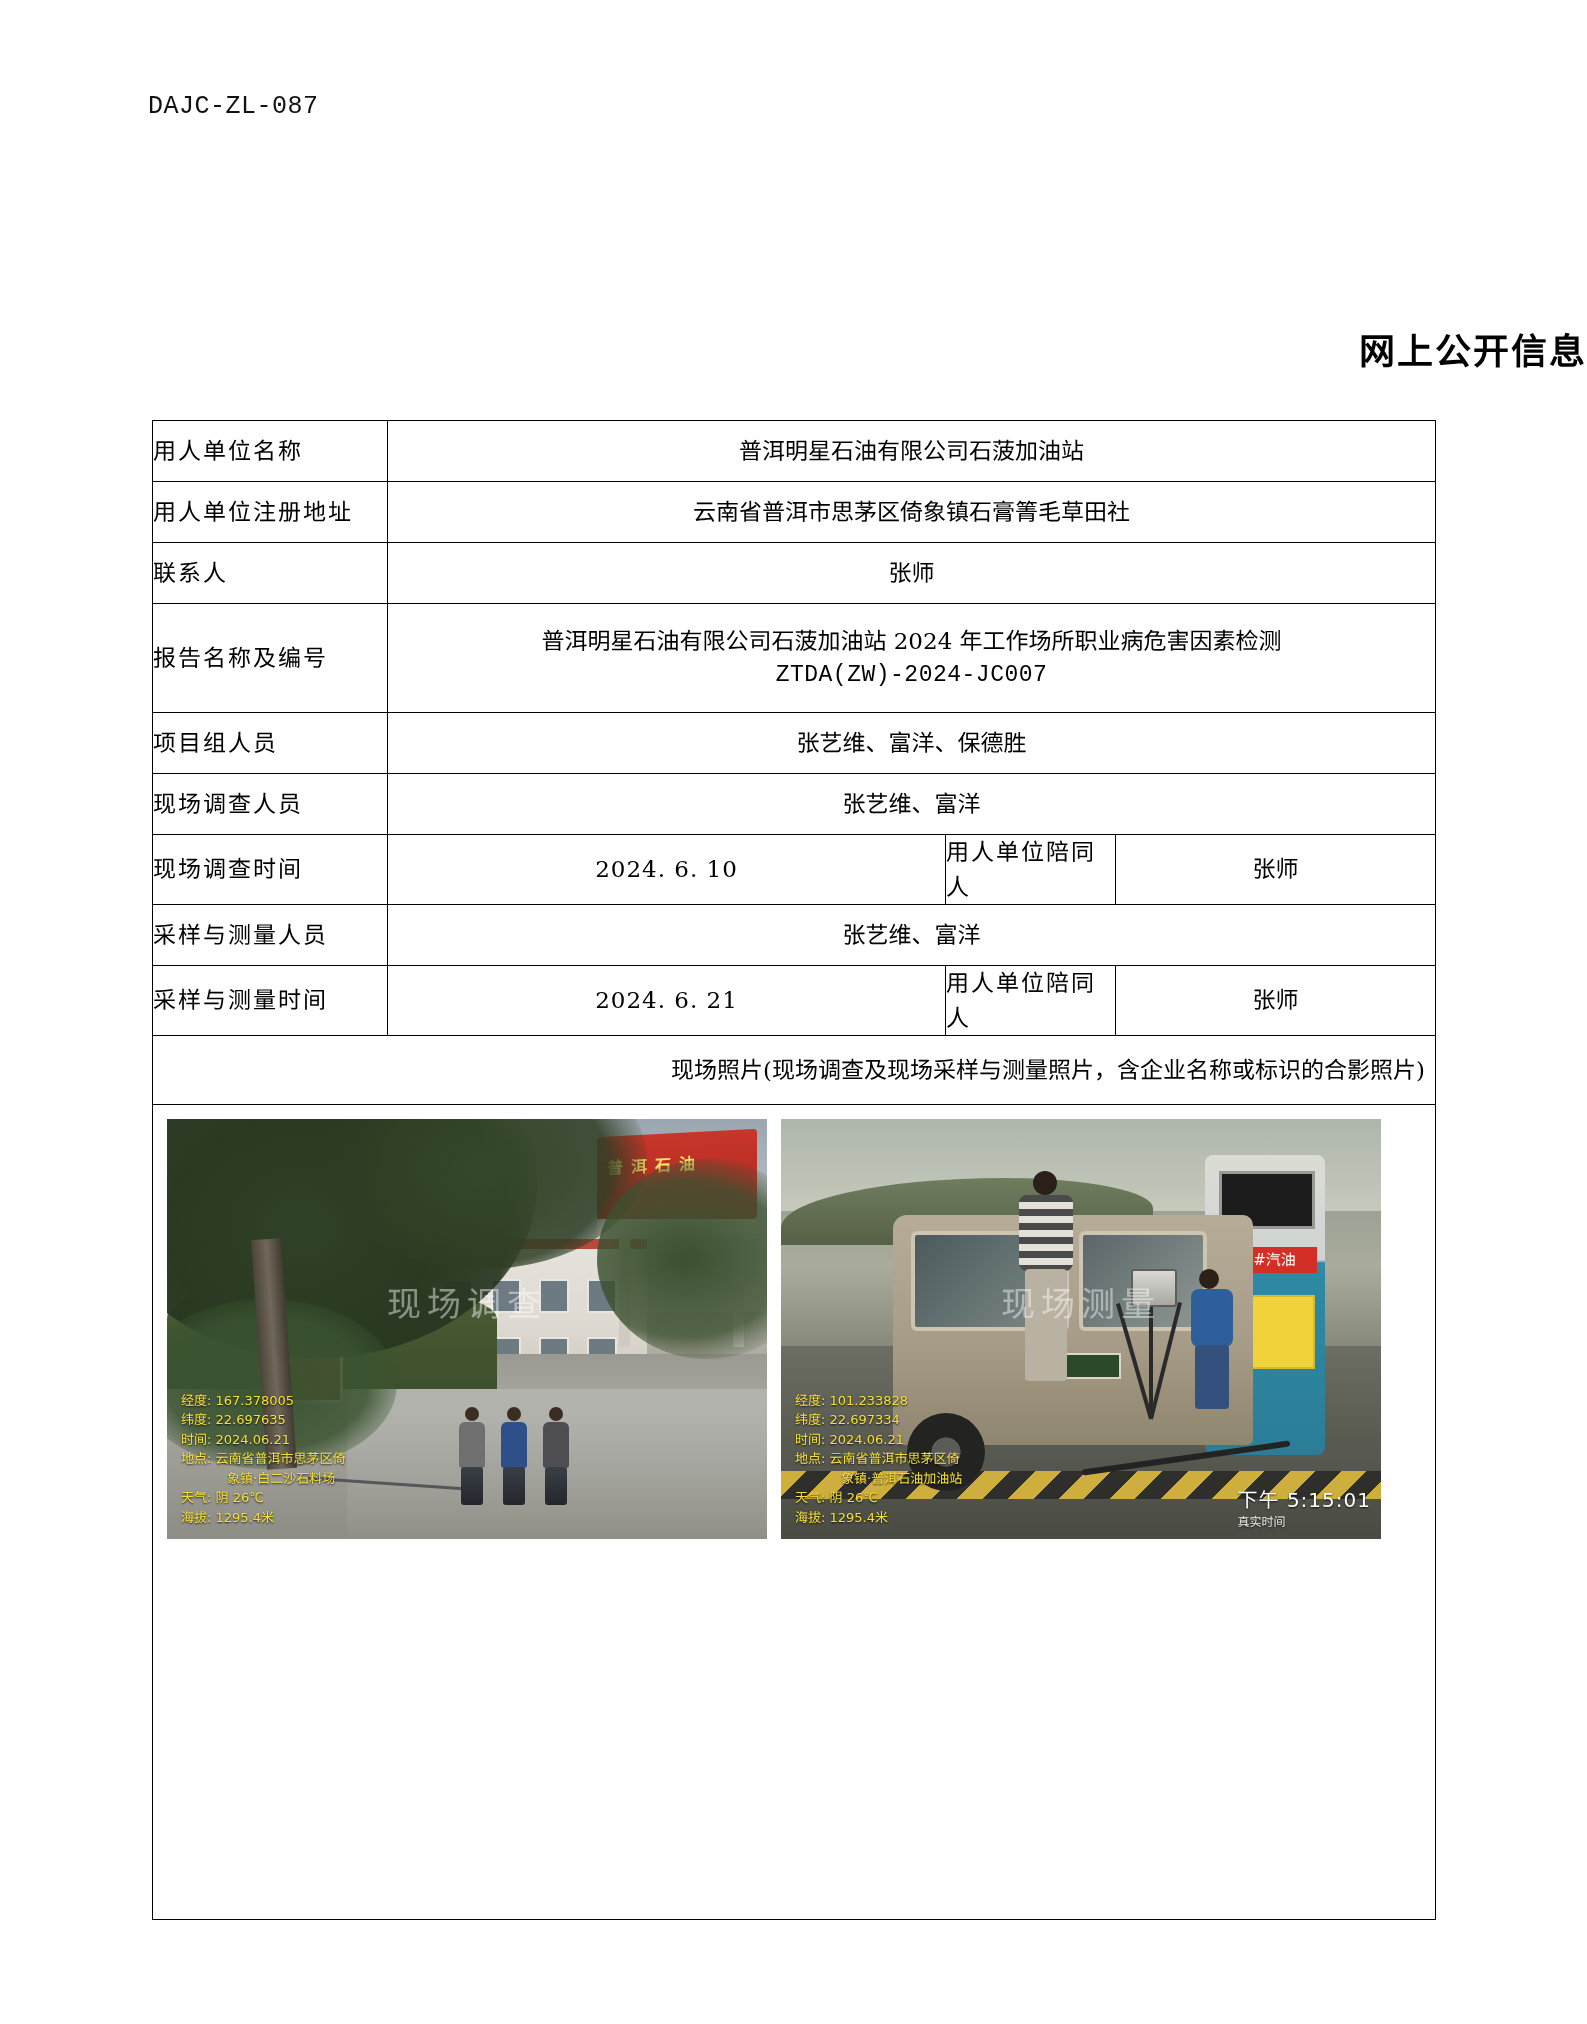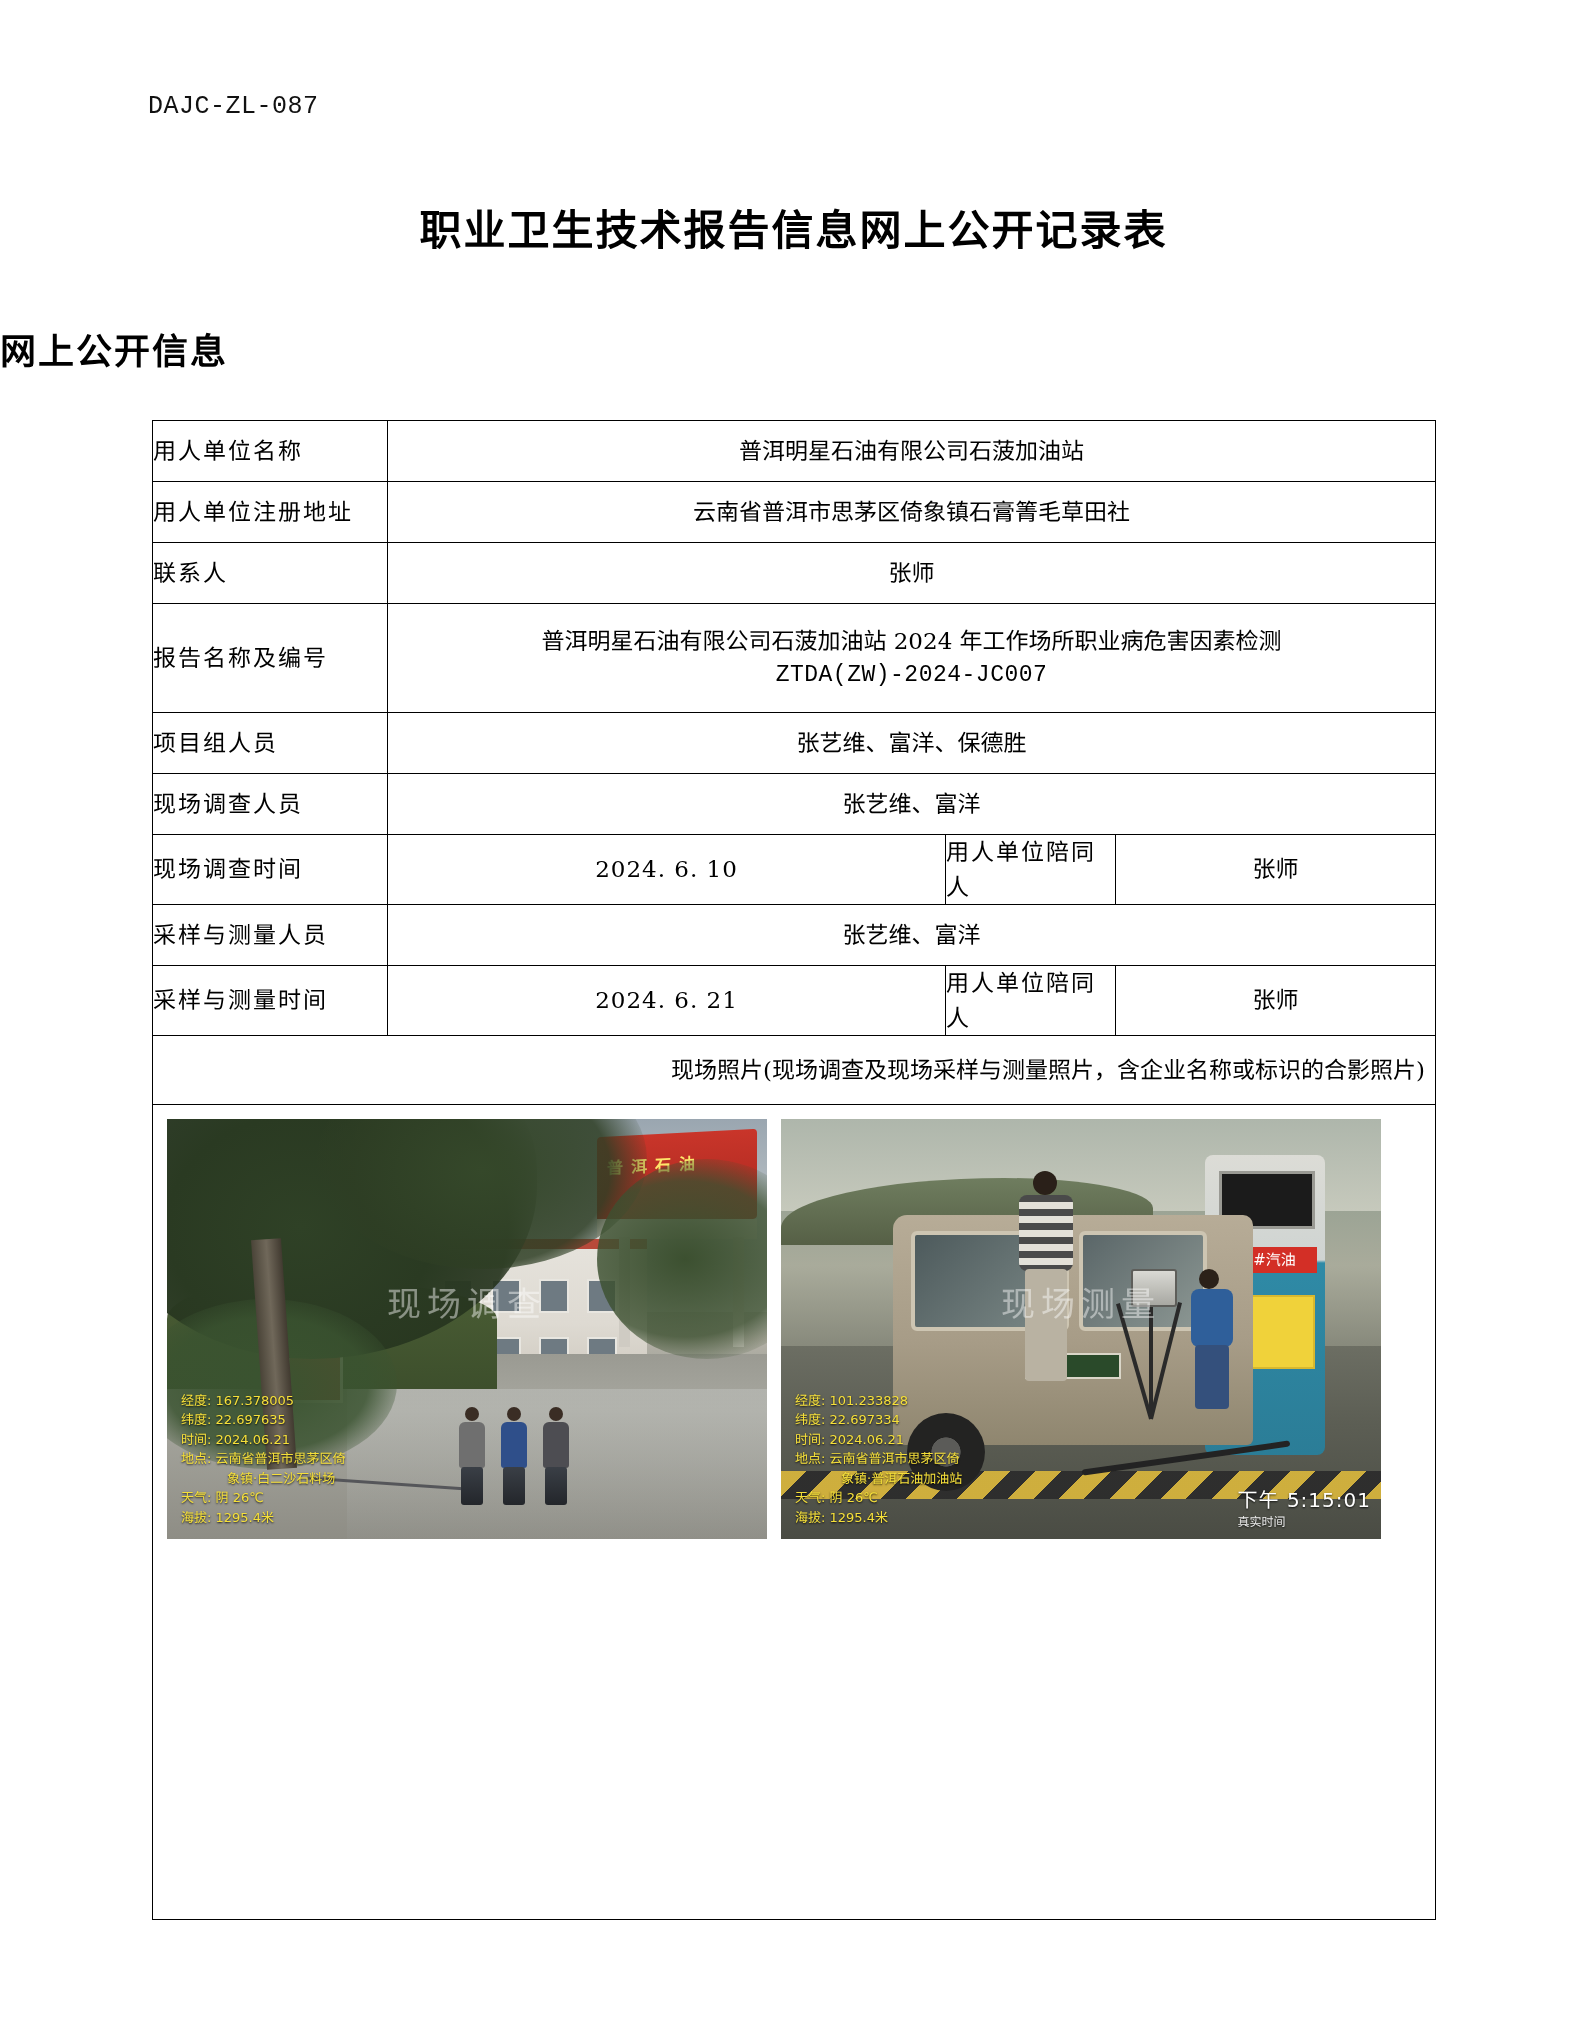--- a/index.html
+++ b/index.html
@@ -41,21 +41,21 @@
     font-size: 42px;
     font-weight: bold;
     letter-spacing: 2px;
     font-family: "DejaVu Serif", serif;
   }
   .title-sub {
     position: absolute;
     left: 0;
     right: 0;
     top: 322px;
-    text-align: left;
+    text-align: right;
     font-size: 36px;
     font-weight: bold;
     letter-spacing: 2px;
     font-family: "DejaVu Serif", serif;
   }
   .main-table {
     position: absolute;
     left: 152px;
     top: 420px;
     width: 1283px;
@@ -450,21 +450,20 @@
   }
   .stamp-right .big { font-size: 20px; color: #ffffff; letter-spacing: 1px; }
 </style>
 </head>
 <body>
 
 <div class="page">
 
   <div class="doc-code">DAJC-ZL-087</div>
 
-  <div class="title-main">职业卫生技术报告信息网上公开记录表</div>
   <div class="title-sub">网上公开信息</div>
 
   <table class="main-table">
     <colgroup>
       <col style="width:235px">
       <col style="width:300px">
       <col style="width:258px">
       <col style="width:170px">
       <col style="width:320px">
     </colgroup>

